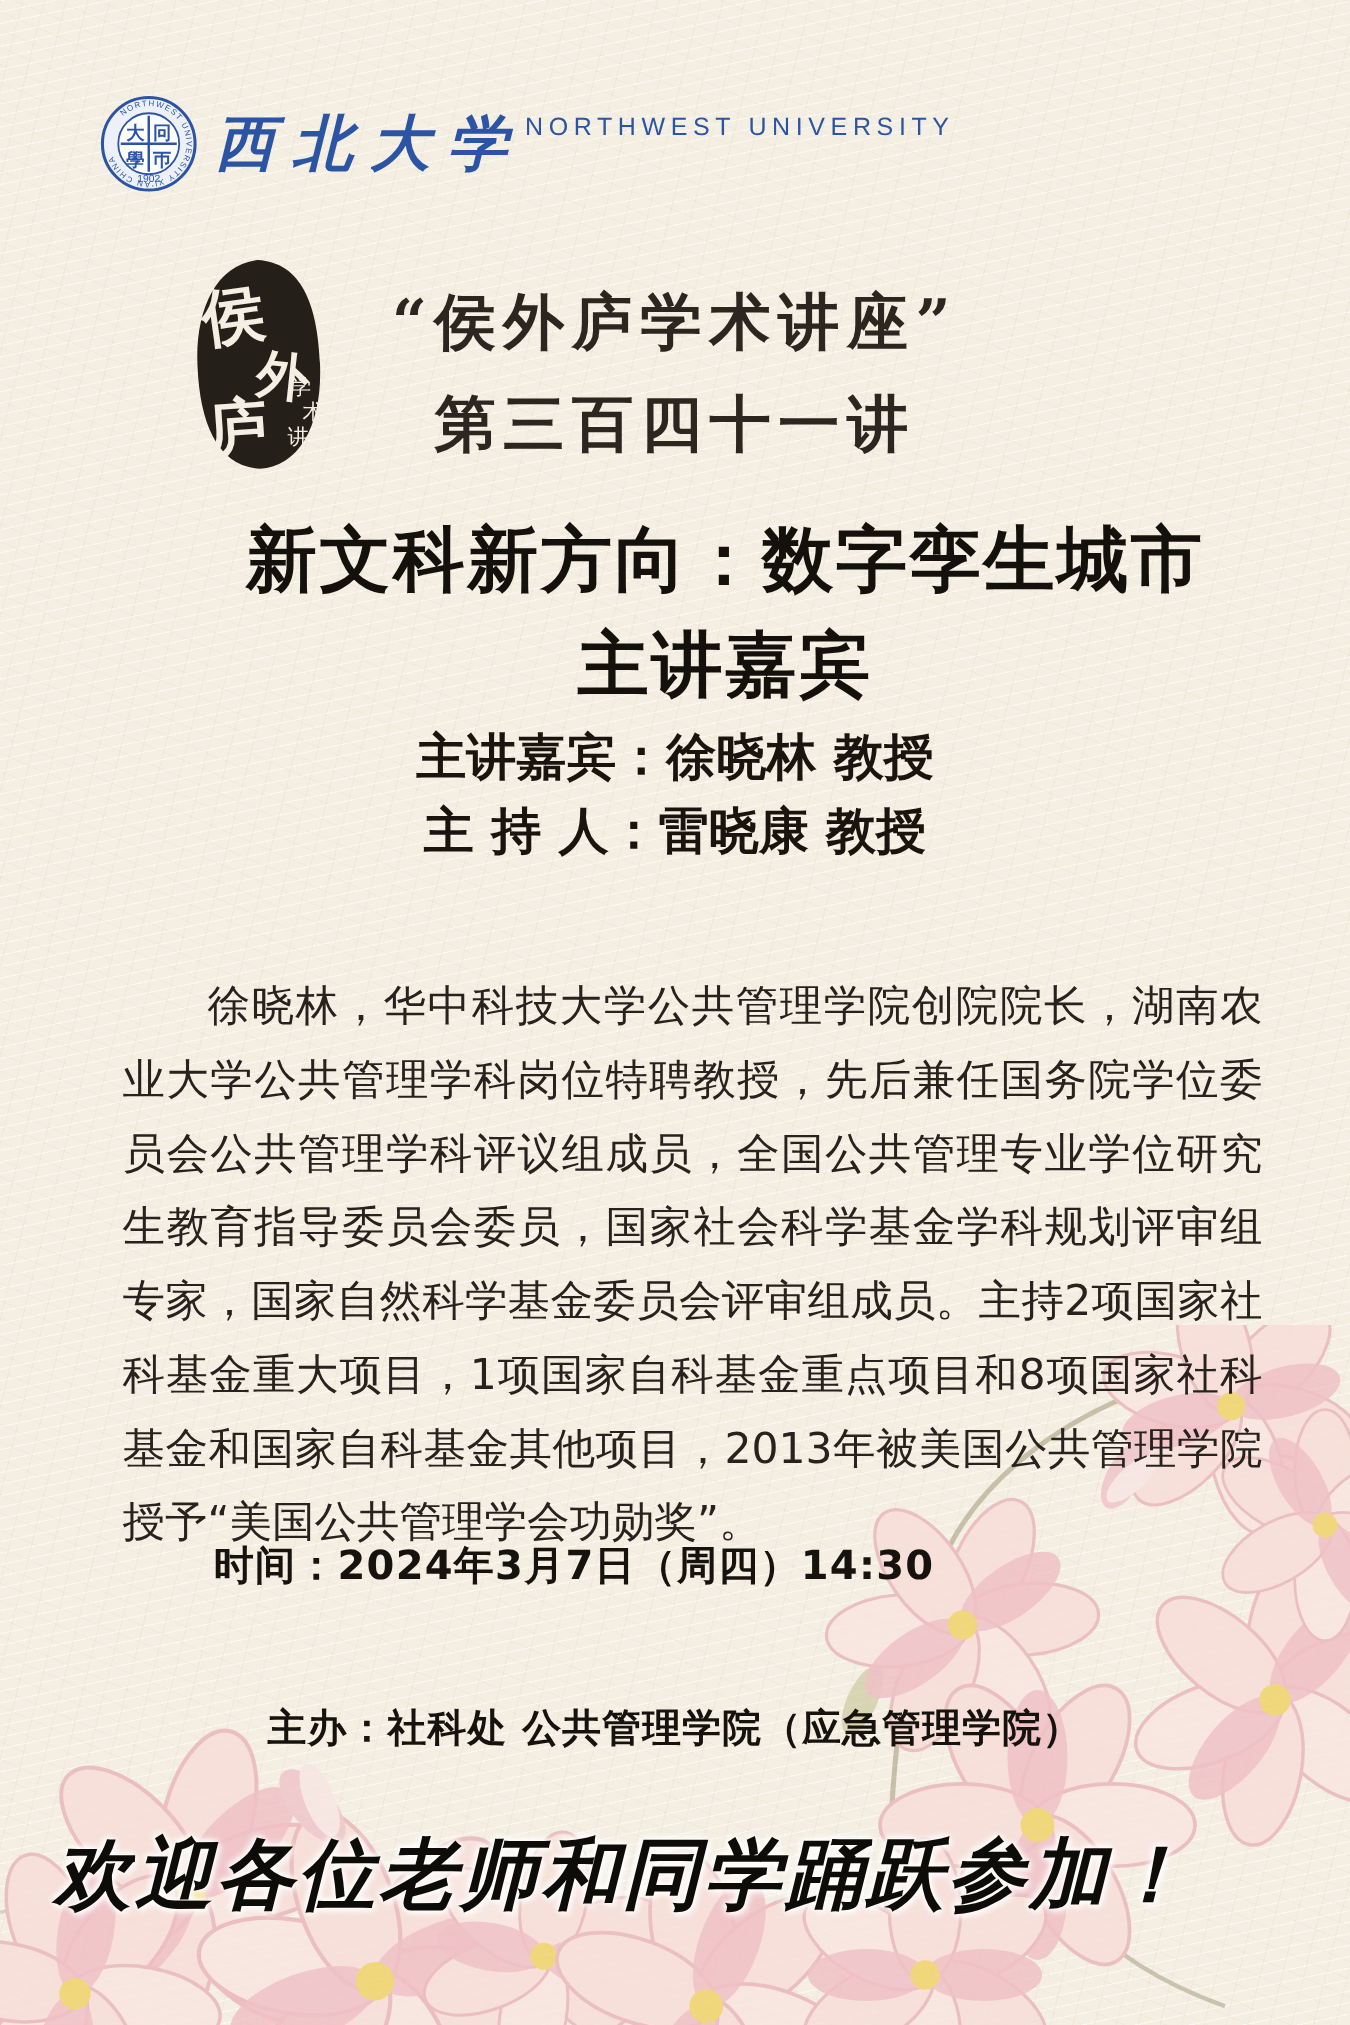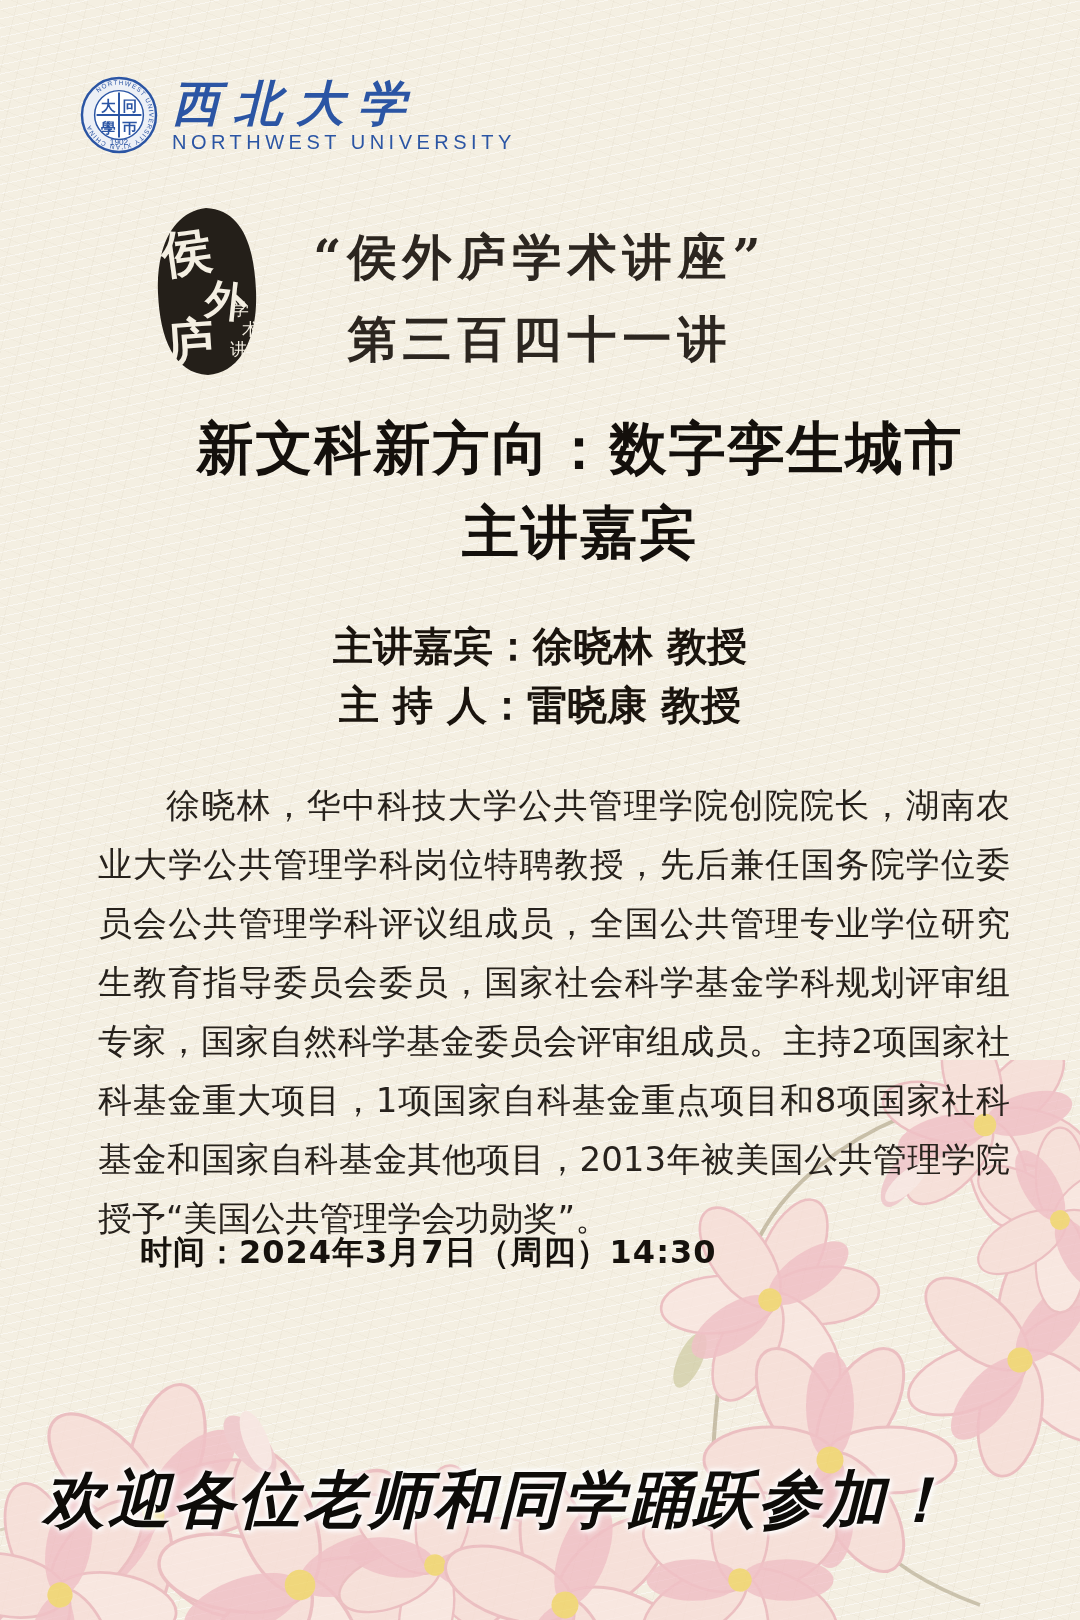--- a/index.html
+++ b/index.html
@@ -10,45 +10,45 @@
       repeating-linear-gradient(104deg, rgba(150,130,95,0.05) 0 1px, transparent 1px 17px),
       repeating-linear-gradient(23deg, rgba(150,130,95,0.04) 0 1px, transparent 1px 13px),
       repeating-linear-gradient(168deg, rgba(255,255,255,0.5) 0 1px, transparent 1px 9px);
     font-family:"DejaVu Sans", sans-serif;
     color:#1c1813;
   }
   
   .flowers{position:absolute;left:0;top:1060px;width:1080px;height:560px;opacity:.8;}
   
   .uni-logo{position:absolute;left:80px;top:76px;display:flex;align-items:center;gap:14px;}
-  .uni-names{display:flex;flex-direction:column;}
+  .uni-names{display:flex;flex-direction:row;}
   .uni-cn{font-family:"DejaVu Serif", cursive;font-weight:bold;font-style:italic;
     font-size:48px;letter-spacing:14px;color:#2b55a4;line-height:52px;}
   .uni-en{font-family:"Liberation Sans", sans-serif;font-size:20px;letter-spacing:4.5px;
     color:#2b55a4;margin-top:2px;}
   
   .series-seal{position:absolute;left:148px;top:203px;width:118px;height:178px;}
   .series-text{position:absolute;left:290px;top:216px;width:500px;text-align:center;
     font-family:"DejaVu Serif", cursive;font-weight:bold;color:#2c2620;
     font-size:49px;line-height:82px;letter-spacing:6px;}
   
   .main-title{position:absolute;left:0;top:406px;width:1080px;text-align:center;
     font-family:"DejaVu Serif", serif;font-weight:900;color:#14100c;
     font-size:57px;line-height:84px;letter-spacing:2px;}
   
-  .speakers{position:absolute;left:0;top:616px;width:1080px;text-align:center;
+  .speakers{position:absolute;left:0;top:576px;width:1080px;text-align:center;
     font-family:"DejaVu Serif", serif;font-weight:900;color:#1a140e;
     font-size:40px;line-height:59px;}
   
   .bio{position:absolute;left:85px;top:763px;width:912px;
     font-size:34px;line-height:59px;text-align:justify;text-indent:2em;
     color:#27221d;font-weight:500;}
   
   .details{position:absolute;left:140px;top:1232px;font-size:32px;font-weight:bold;color:#16120d;}
-  .detail-row{line-height:40px;margin-bottom:22px;letter-spacing:1px;}
+  .detail-row{line-height:40px;margin-bottom:22px;letter-spacing:1px;margin-left:31px;}
   
   .organizer{position:absolute;left:0;top:1362px;width:1080px;text-align:center;
     font-size:31px;font-weight:bold;color:#16120d;letter-spacing:1px;}
   
   .welcome{position:absolute;left:0;top:1458px;width:996px;text-align:center;
     font-family:"DejaVu Serif", cursive;font-style:italic;font-weight:900;
     font-size:62px;letter-spacing:3px;color:#0e0c09;
     text-shadow:0 0 4px rgba(255,255,255,.95),0 0 8px rgba(255,255,255,.85),
       2px 2px 5px rgba(255,255,255,.8),-2px -2px 5px rgba(255,255,255,.8);}
 </style>
@@ -153,16 +153,17 @@
     <div><span>主讲嘉宾：</span><span>徐晓林 教授</span></div>
     <div><span>主 持 人：</span><span>雷晓康 教授</span></div>
   </div>
 
   <p class="bio" style="margin:13px;">徐晓林，华中科技大学公共管理学院创院院长，湖南农业大学公共管理学科岗位特聘教授，先后兼任国务院学位委员会公共管理学科评议组成员，全国公共管理专业学位研究生教育指导委员会委员，国家社会科学基金学科规划评审组专家，国家自然科学基金委员会评审组成员。主持2项国家社科基金重大项目，1项国家自科基金重点项目和8项国家社科基金和国家自科基金其他项目，2013年被美国公共管理学院授予“美国公共管理学会功勋奖”。</p>
 
   <div class="details">
     <div class="detail-row"><span>时间：</span><span>2024年3月7日（周四）14:30</span></div>
   </div>
 
+  <div class="organizer">主办：社科处 公共管理学院（应急管理学院）</div>
 
   <div class="welcome">欢迎各位老师和同学踊跃参加！</div>
 
 </div>
 
 </body></html>

